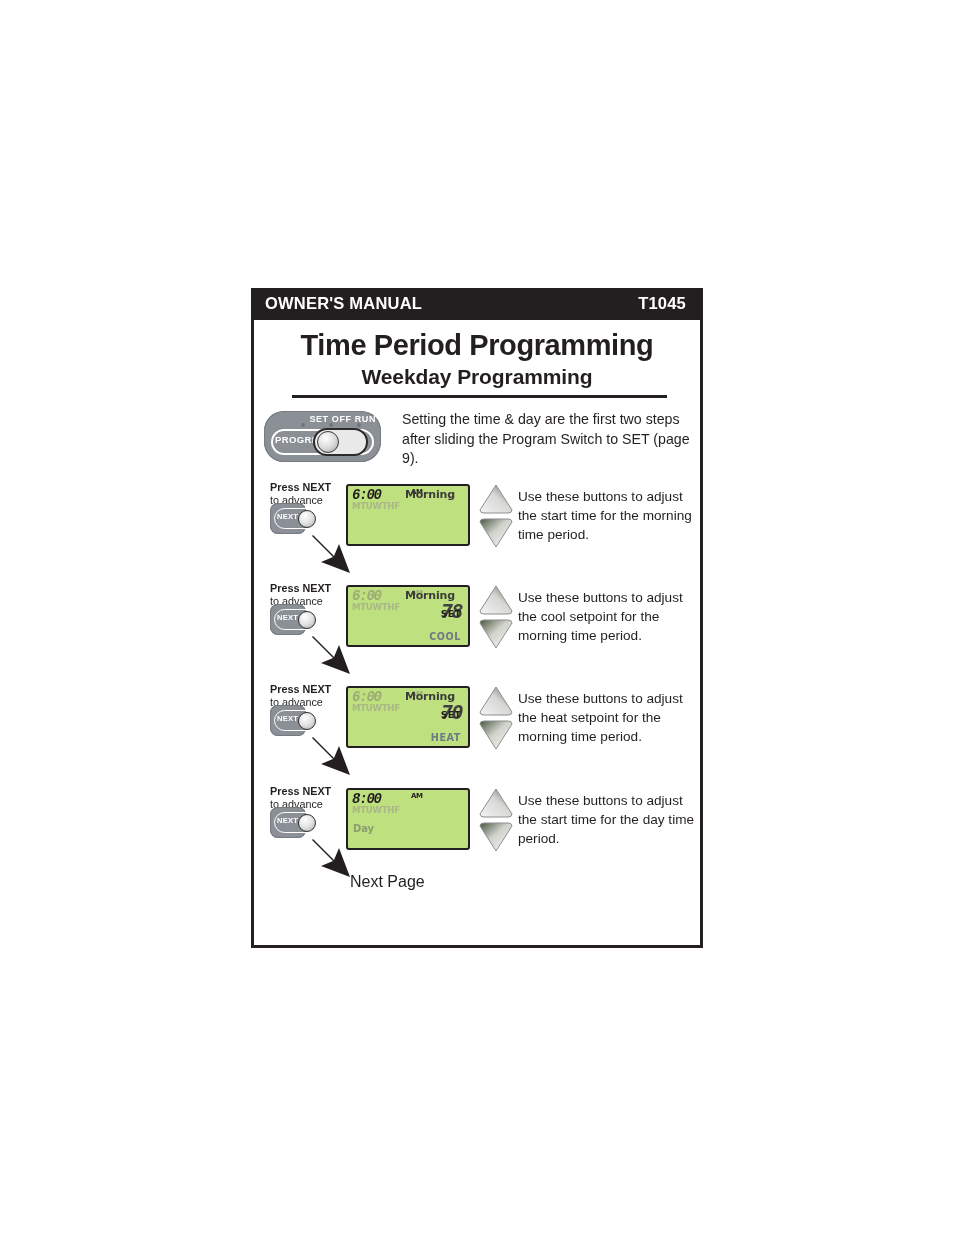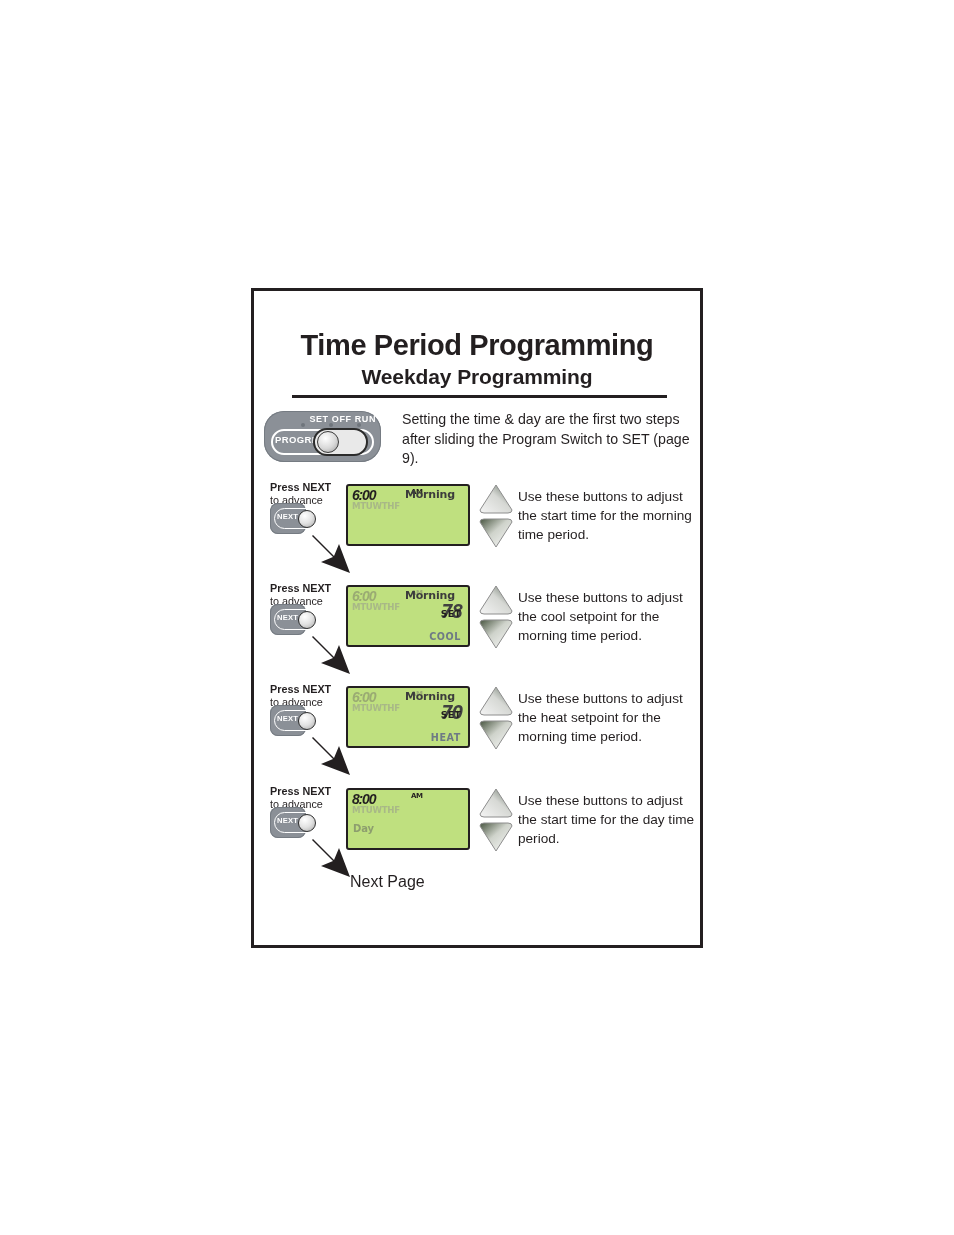--- a/index.html
+++ b/index.html
@@ -117,21 +117,21 @@
   }
   
   .lcd{
     position:absolute;left:92px;top:3px;width:124px;height:62px;
     background:#bfe07f;border:2px solid #231f20;border-radius:3px;
     box-sizing:border-box;overflow:hidden;
     font-family:"DejaVu Sans", sans-serif;
   }
   .lcd .time{
     position:absolute;left:4px;top:1px;
-    font-family:Liberation Sans, sans-serif;
+    font-family:Liberation Mono, monospace;
     font-size:14px;font-weight:bold;letter-spacing:-1.2px;
     font-style:italic;color:#231f20;
   }
   .lcd .time.dim{color:#9aab73;}
   .lcd .ampm{
     position:absolute;left:43px;top:2px;font-size:7px;font-weight:bold;color:#231f20;
     letter-spacing:-.3px;
     margin-left:20px;
   }
   .lcd .ampm.dim{color:#9aab73;}
@@ -178,20 +178,24 @@
   .ftr span{
     position:absolute;left:0;right:0;top:3px;text-align:center;color:#ffffff;
     font-size:17px;font-weight:bold;letter-spacing:.2px;
   }
 </style>
 </head>
 <body>
 
 <div id="page">
 
+  <div class="hdr">
+    <div class="left">OWNER'S MANUAL</div>
+    <div class="right">T1045</div>
+  </div>
 
   <div class="title1">Time Period Programming</div>
   <div class="title2">Weekday Programming</div>
   <div class="rule"></div>
 
   <div class="pswitch">
     <div class="labels">SET  OFF  RUN</div>
     <div class="ticks">
         <i></i>
         <i></i>

